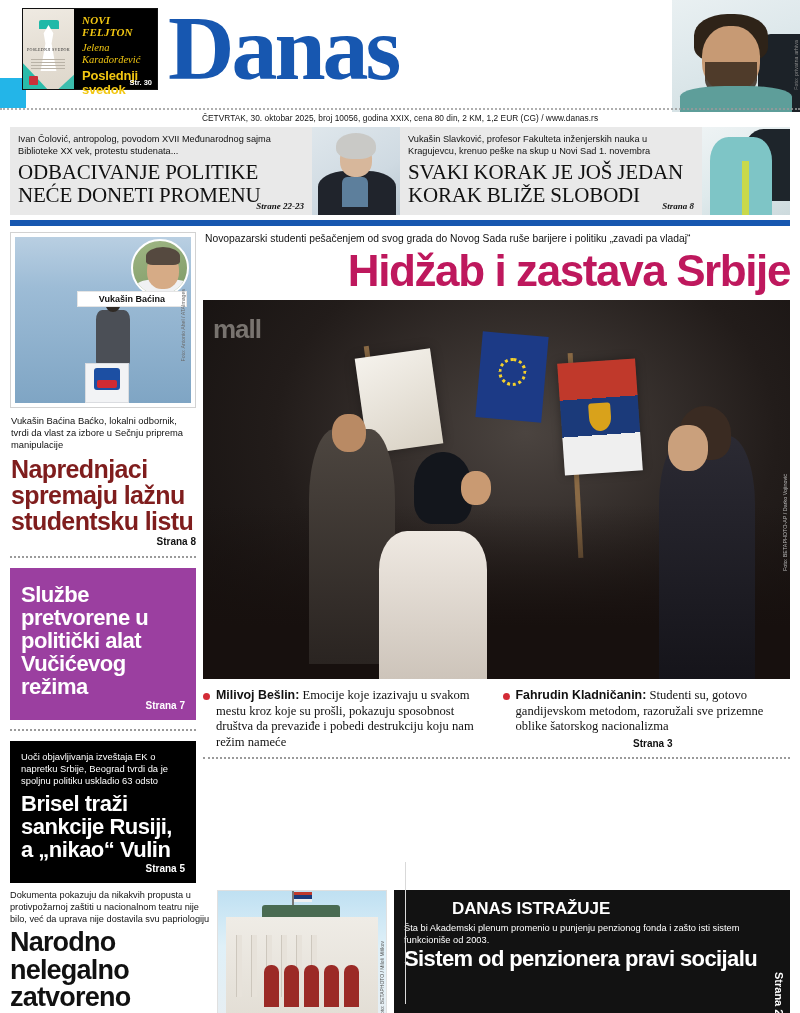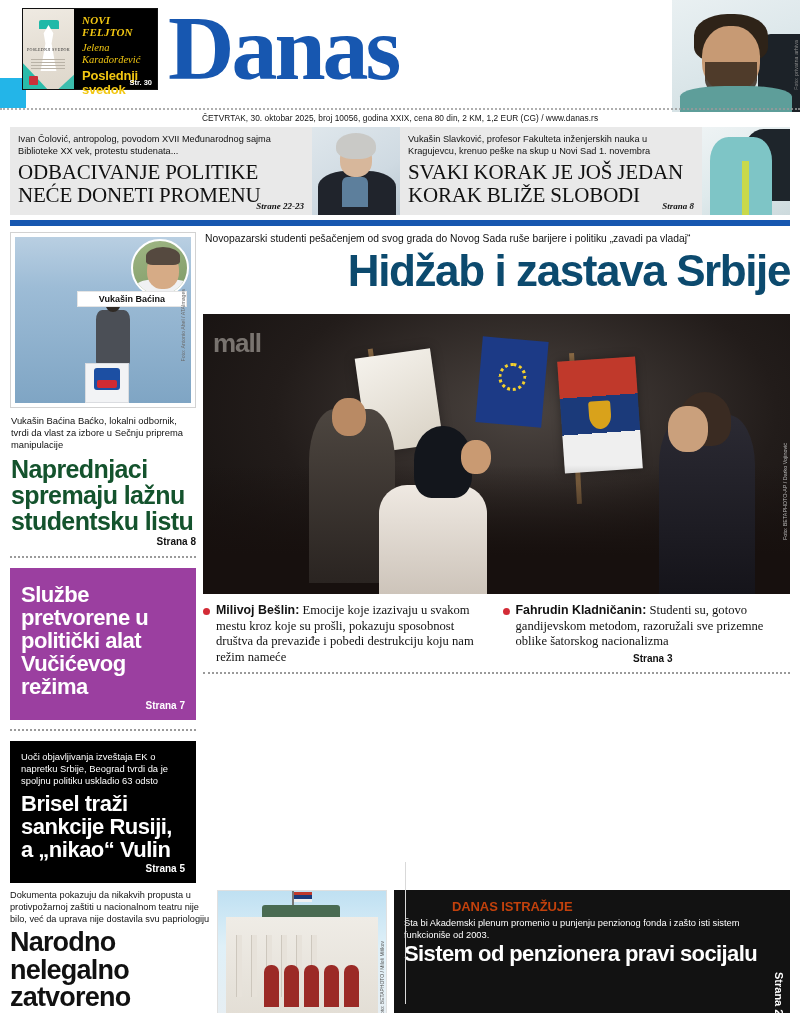--- a/index.html
+++ b/index.html
@@ -196,21 +196,21 @@
     border:1px solid #e5e5e5;
   }
   .left-credit{
     position:absolute; right:5px; top:52px; writing-mode:vertical-rl;
     transform:rotate(180deg); font-size:5.2px; color:#6a6a6a;
   }
   .left-kicker{
     font-size:9.4px; line-height:12px; color:#111; margin-top:7px; padding:0 1px;
   }
   .left-head{
-    font-weight:bold; font-size:25px; line-height:26px; color:#14532d;
+    font-weight:bold; font-size:25px; line-height:26px; color:#7f1d1d;
     margin-top:5px; letter-spacing:-.6px; padding:0 1px;
   }
   .left-page-right{
     text-align:right; font-weight:bold; font-size:10px; margin-top:2px; color:#111;
   }
 
   .cbox { padding:10px 11px 9px; margin-top:10px; position:relative; color:#fff; }
   .cbox.purple { background:#9b3fa0; }
   .cbox.blue   { background:#000000; }
   .cbox-kicker { font-size:9.4px; line-height:12px; }
@@ -218,25 +218,25 @@
   .cbox-page { text-align:right; font-weight:bold; font-size:10px; margin-top:2px; }
 
   .sep-dot { border-top:2px dotted #9a9a9a; margin:9px 0 0; }
 
   
   .rightcol { flex:1; }
   .lead-kicker {
     font-size:10.3px; line-height:13px; color:#111; padding:0 2px;
   }
   .lead-head {
-    font-weight:bold; font-size:44px; line-height:45px; color:#0c4a6e;
+    font-weight:bold; font-size:44px; line-height:45px; color:#be185d;
     text-align:right; letter-spacing:-1.4px; margin-top:3px;
   }
   .lead-photo {
-    position:relative; width:100%; height:280px; margin-top:21px;
+    position:relative; width:100%; height:379px; margin-top:7px;
     overflow:hidden;
     background:radial-gradient(ellipse at 55% 35%, #4b4440 0%, #221c1a 55%, #120e0d 100%);
   }
   .lp-crowd{ position:absolute; left:0; bottom:0; width:100%; height:46%;
     background:linear-gradient(180deg, rgba(20,14,12,0) 0%, #17100e 70%); }
   .lp-flagwhite{
     position:absolute; left:27%; top:14%; width:76px; height:96px;
     background:linear-gradient(160deg,#f5f2ec 0%,#d9d2c5 100%);
     transform:rotate(-8deg); box-shadow:0 0 12px rgba(0,0,0,.3);
   }
@@ -346,21 +346,21 @@
   .bp-arches i{ display:block; width:15px; height:42px; background:#9b2a26; border-radius:7px 7px 0 0; }
   .bp-cols{ position:absolute; left:18px; top:44px; display:flex; gap:9px; }
   .bp-cols i{ display:block; width:6px; height:62px; background:#e7e2da; border-left:1px solid #cdc7bd; }
   .bp-credit{
     position:absolute; right:1px; top:36%; writing-mode:vertical-rl;
     transform:rotate(180deg); font-size:5px; color:#555;
   }
   .b-right {
     flex:1; background:#121212; color:#fff; padding:9px 10px 8px; position:relative;
   }
-  .br-kicker { color:#c2410c; font-weight:bold; font-size:13px; letter-spacing:-.1px;padding-left:48px; }
+  .br-kicker { color:#ffffff; font-weight:bold; font-size:17px; letter-spacing:-.1px;padding-left:48px; }
   .br-sub { font-size:9.3px; line-height:12px; margin-top:3px; }
   .br-head { font-weight:bold; font-size:22px; line-height:22.5px; margin-top:2px; letter-spacing:-.6px; }
   .br-page {
     position:absolute; right:5px; bottom:8px; writing-mode:vertical-rl;
     font-weight:bold; font-size:11px;
   }
   .vert-rule { position:absolute; left:405px; top:862px; width:1px; height:142px; background:#d9d9d9; }
 </style>
 </head>
 <body>

